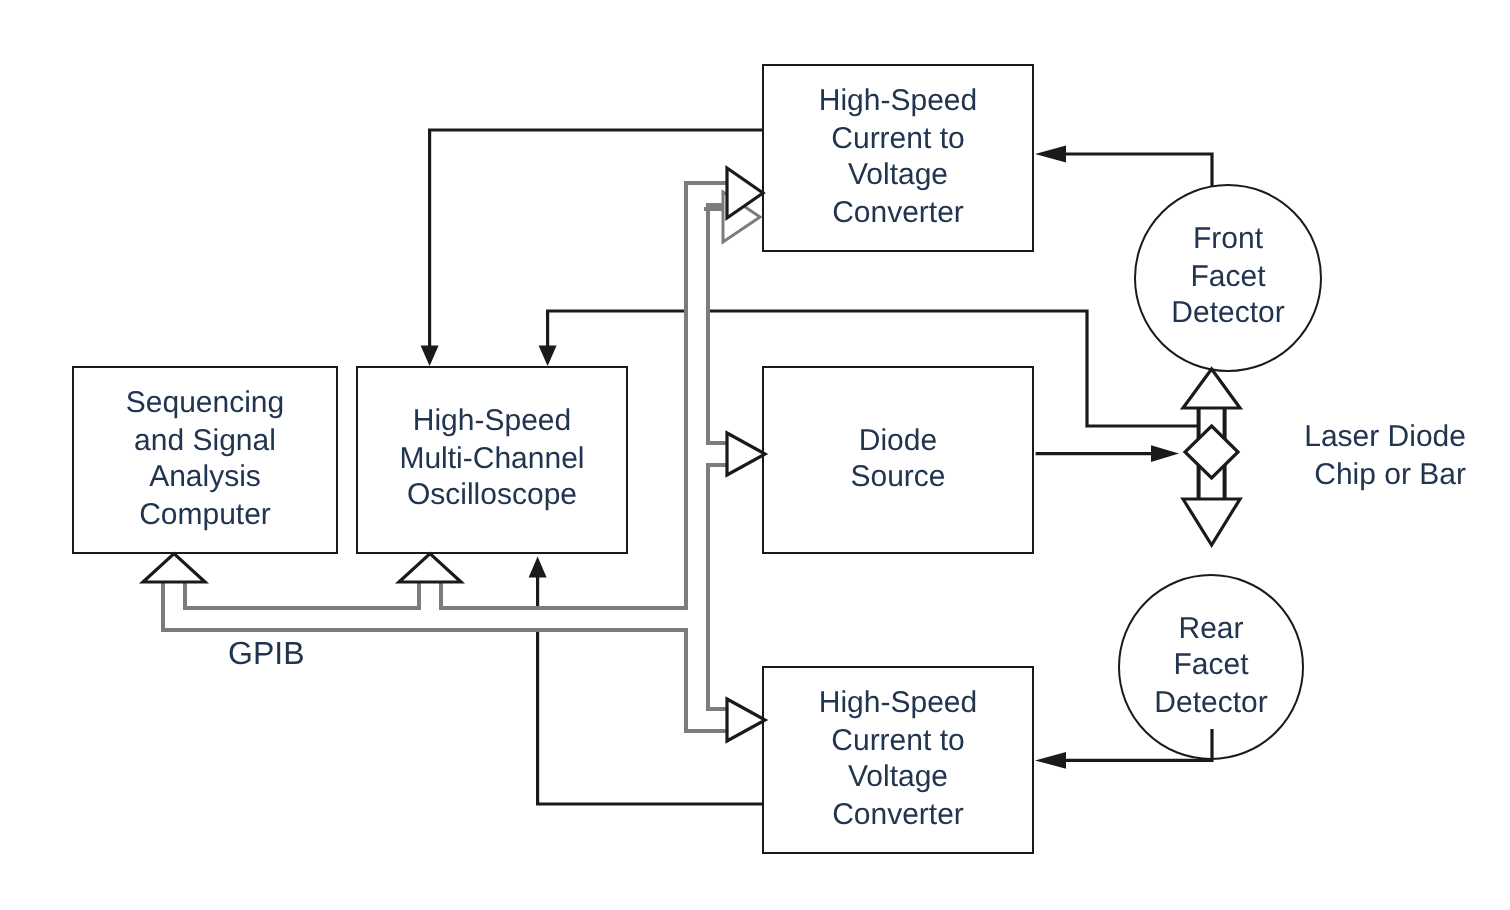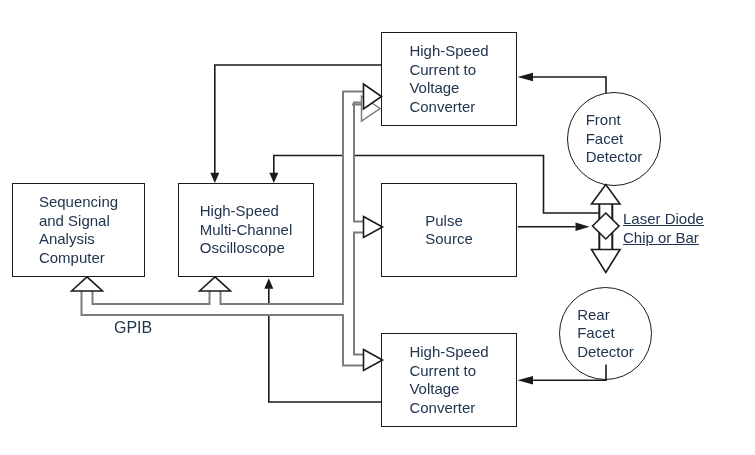--- a/index.html
+++ b/index.html
@@ -8,65 +8,65 @@
     --text:#213550;
     --bg:#ffffff;
   }
   html,body{margin:0;padding:0;background:var(--bg);}
   #canvas{
     position:relative;width:755px;height:455px;background:var(--bg);
     font-family:"Liberation Sans", sans-serif;overflow:hidden;
   }
   .node{
     position:absolute;background:var(--bg);border:1.6px solid var(--line);
-    display:flex;align-items:center;justify-content:center;
+    display:flex;align-items:center;justify-content:center;text-align:center;
     color:var(--text);font-size:15px;line-height:18.5px;white-space:pre-line;
     z-index:1;box-sizing:border-box;
   }
   .circle{border-radius:50%;}
-  #box-computer{left:12px;top:183px;width:133px;height:94px;}
+  #box-computer{left:36px;top:183px;width:133px;height:94px;}
   #box-oscilloscope{left:178px;top:183px;width:136px;height:94px;}
   #box-conv-top{left:381px;top:32px;width:136px;height:94px;}
   #box-pulse{left:381px;top:183px;width:136px;height:94px;}
   #box-conv-bottom{left:381px;top:333px;width:136px;height:94px;}
   #circ-front{left:567px;top:92px;width:94px;height:94px;}
   #circ-rear{left:559px;top:287px;width:93px;height:93px;}
   #lines{position:absolute;left:0;top:0;z-index:2;pointer-events:none;}
   .ln{stroke:var(--line);stroke-width:1.6;fill:none;}
   .lnhead{fill:var(--line);stroke:none;}
   .busg{stroke:var(--busgray);stroke-width:13;fill:none;stroke-linejoin:miter;stroke-linecap:butt;}
   .busw{stroke:var(--bg);stroke-width:9;fill:none;stroke-linejoin:miter;stroke-linecap:butt;}
   .lightg{stroke:var(--line);stroke-width:15;fill:none;stroke-linecap:butt;}
   .lightw{stroke:var(--bg);stroke-width:11;fill:none;stroke-linecap:butt;}
   .openhead{fill:var(--bg);stroke:var(--line);stroke-width:1.6;stroke-linejoin:miter;}
   .openheadgray{fill:var(--bg);stroke:var(--busgray);stroke-width:1.5;stroke-linejoin:miter;}
   .graystub{stroke:var(--busgray);stroke-width:2;fill:none;}
   .floatlabel{
     position:absolute;color:var(--text);z-index:3;white-space:pre-line;
   }
   #label-gpib{left:114px;top:319px;font-size:16px;}
-  #label-laser{left:623px;top:209px;width:110px;font-size:15px;line-height:19px;text-align:left;text-decoration:underline;}
+  #label-laser{left:623px;top:209px;width:110px;font-size:15px;line-height:19px;text-align:right;}
 </style>
 </head>
 <body>
 
 <div id="canvas">
 
   <div class="node" id="box-computer"><span>Sequencing
 and Signal
 Analysis
 Computer</span></div>
   <div class="node" id="box-oscilloscope"><span>High-Speed
 Multi-Channel
 Oscilloscope</span></div>
   <div class="node" id="box-conv-top"><span>High-Speed
 Current to
 Voltage
 Converter</span></div>
-  <div class="node" id="box-pulse"><span>Pulse
+  <div class="node" id="box-pulse"><span>Diode
 Source</span></div>
   <div class="node" id="box-conv-bottom"><span>High-Speed
 Current to
 Voltage
 Converter</span></div>
 
   <div class="node circle" id="circ-front"><span>Front
 Facet
 Detector</span></div>
   <div class="node circle" id="circ-rear"><span>Rear

